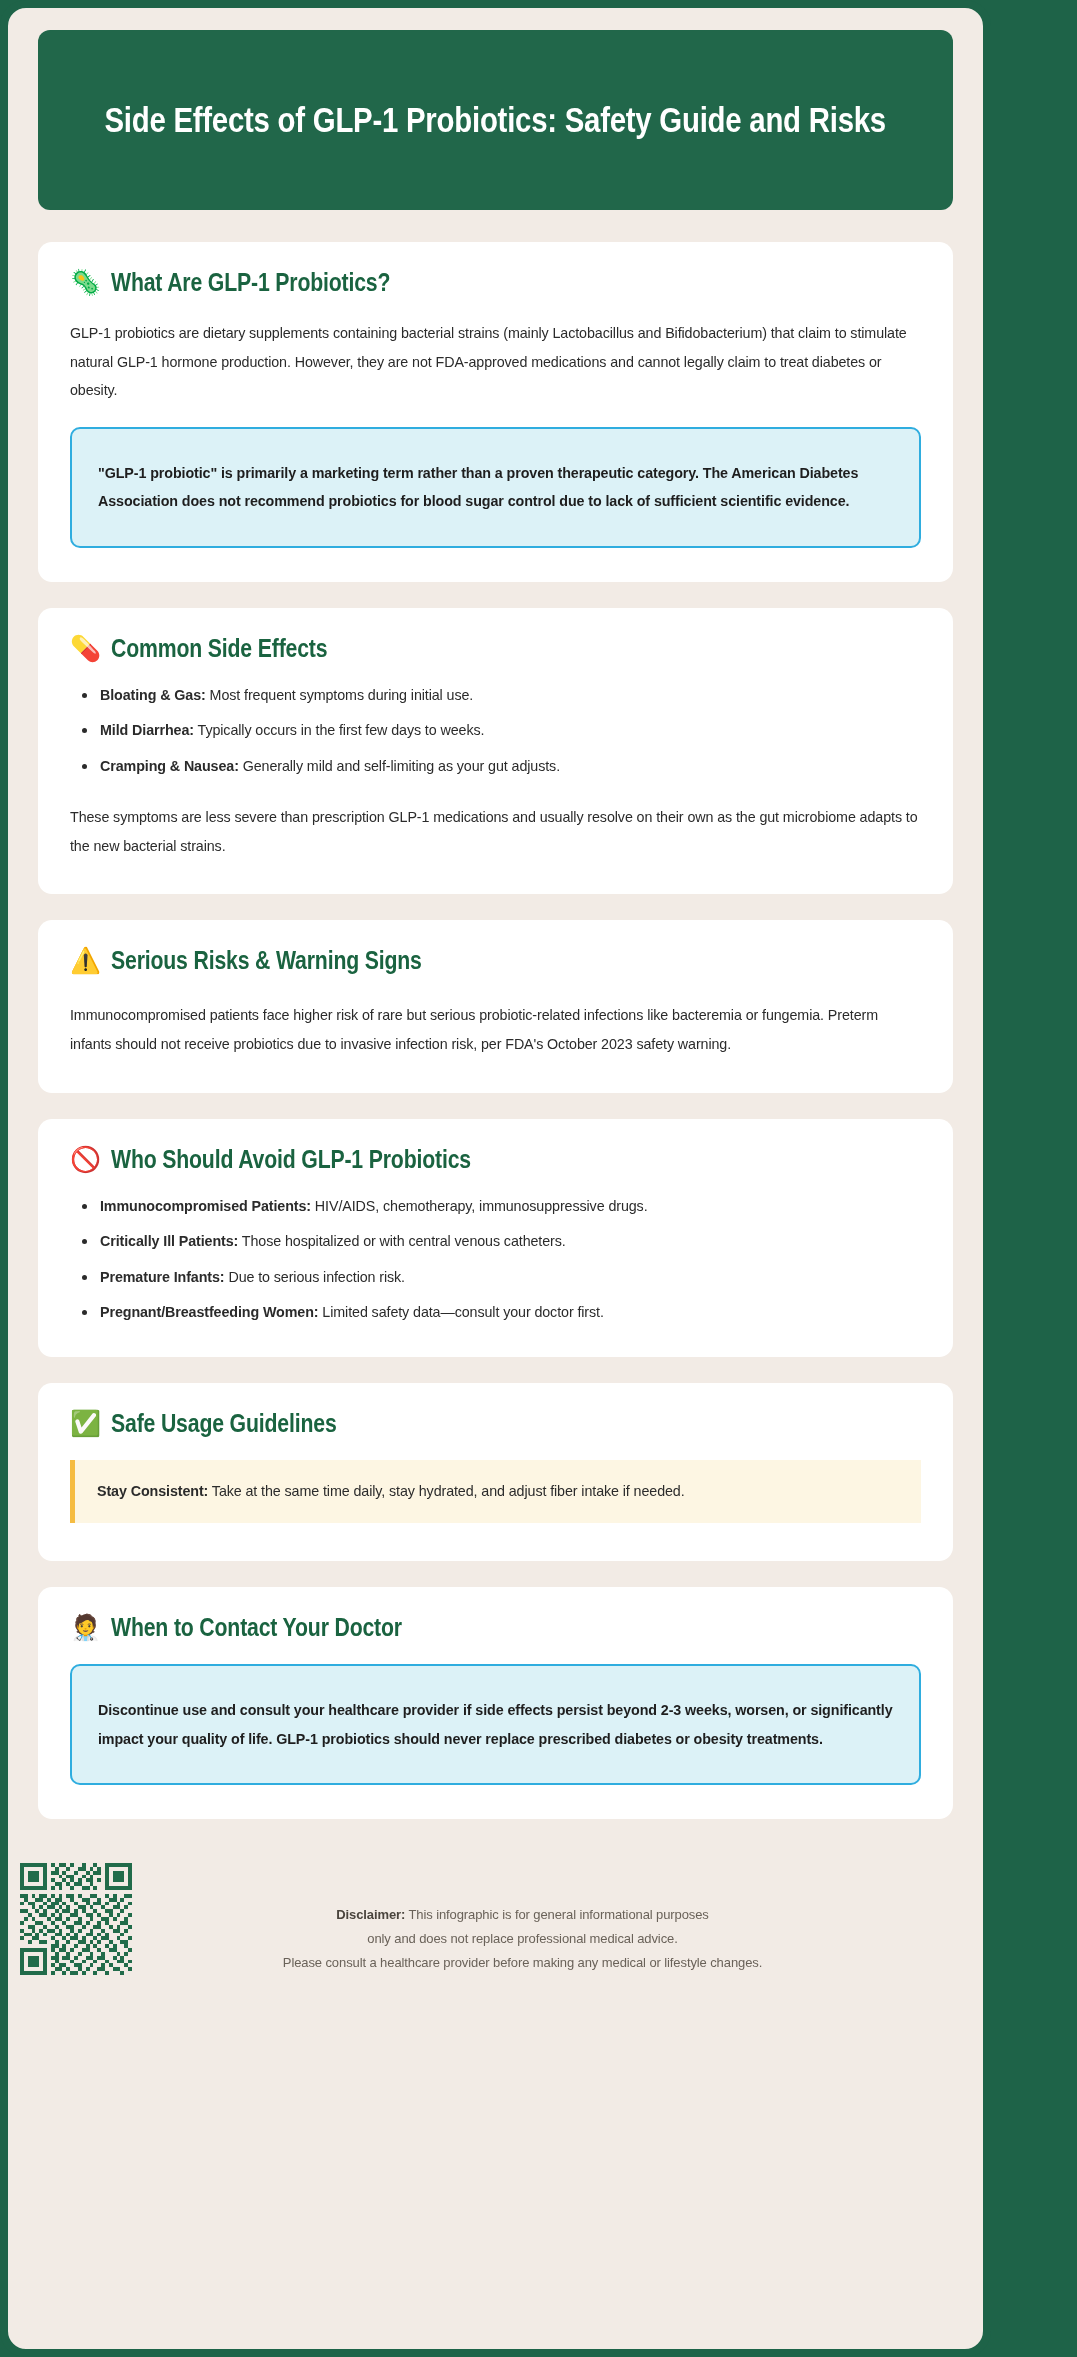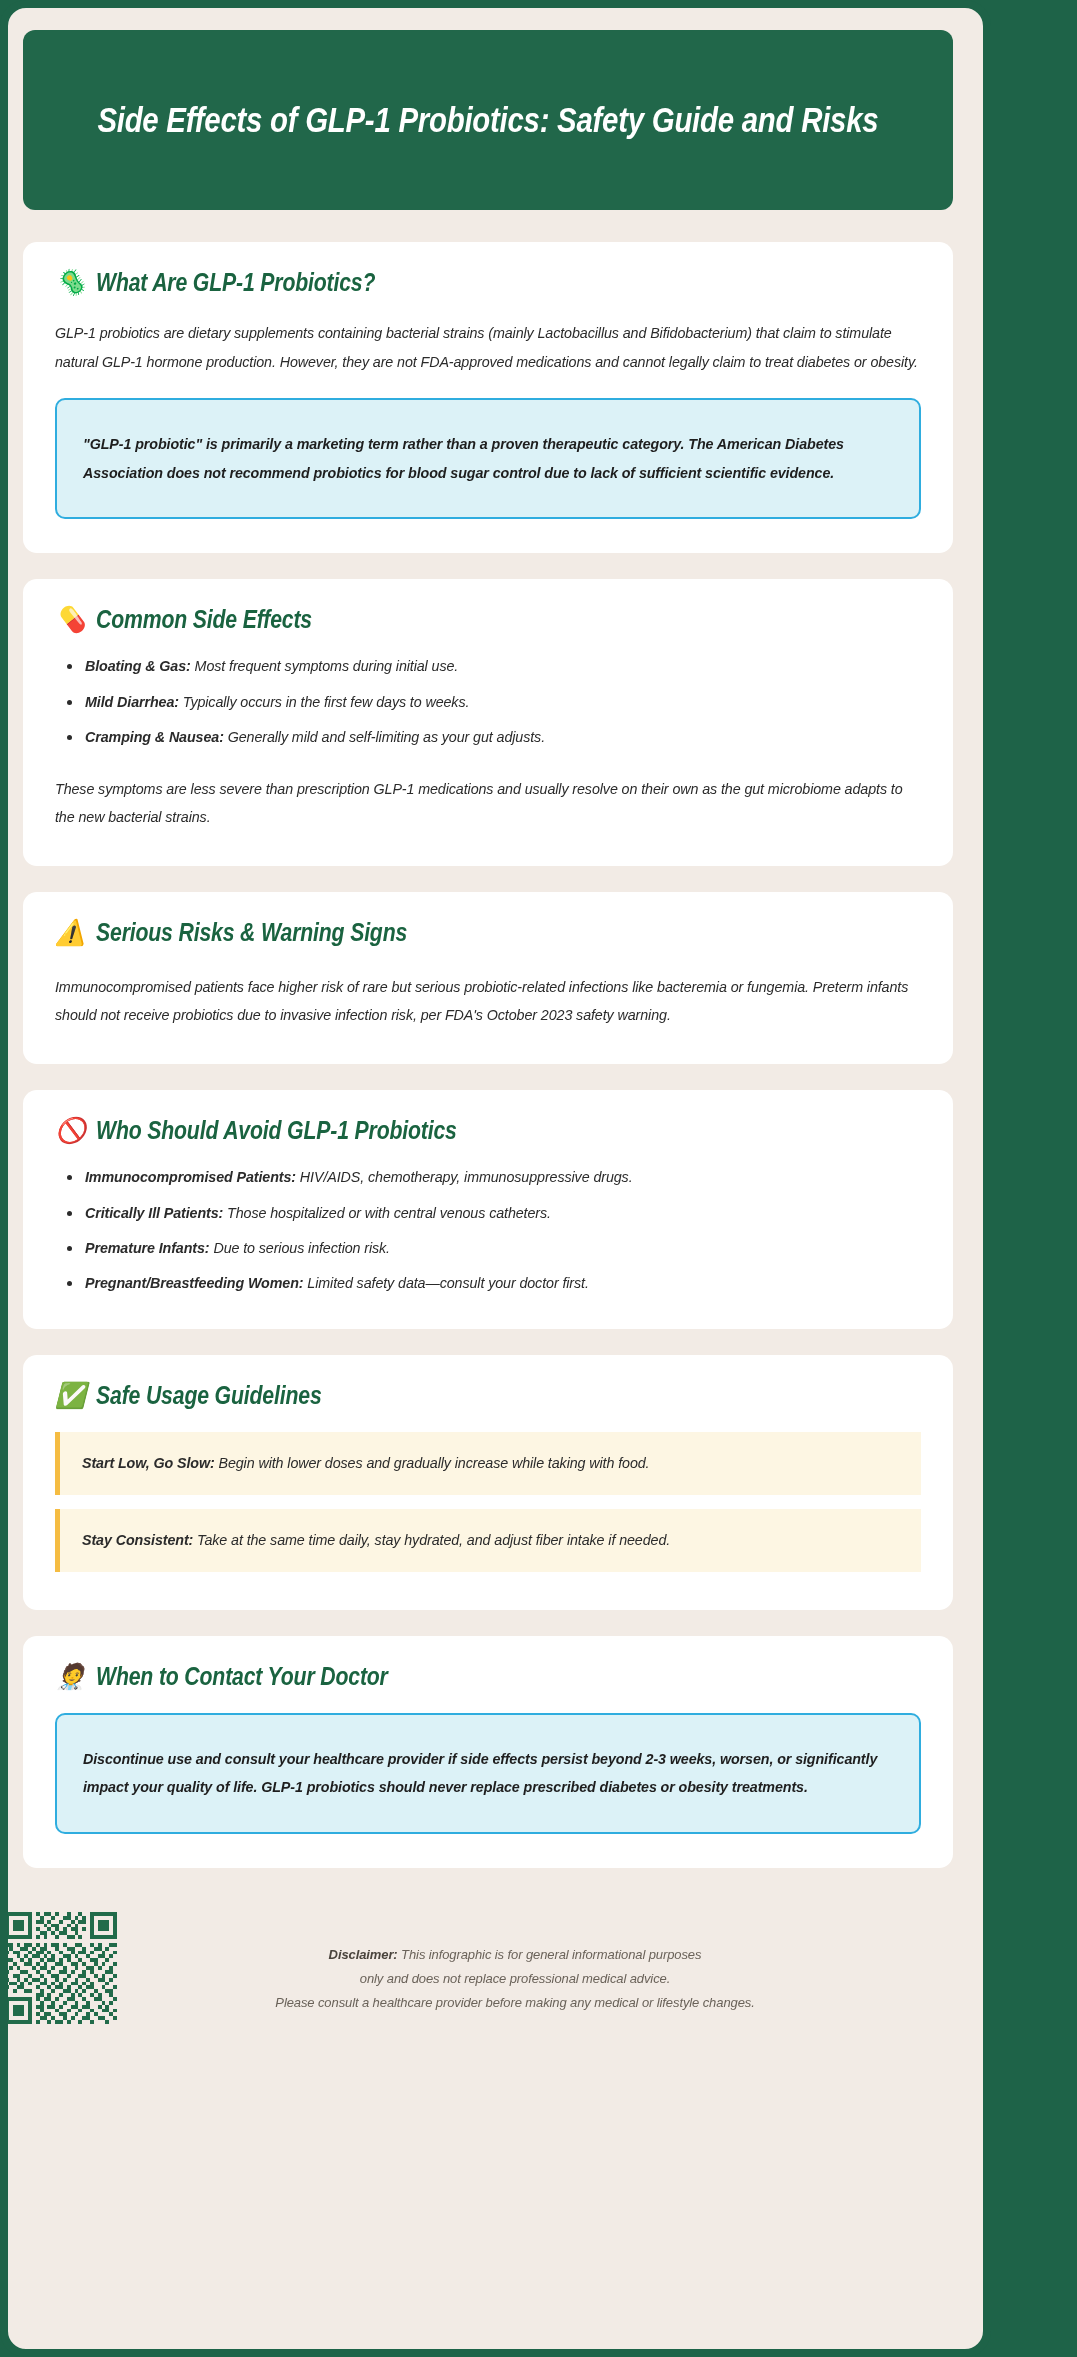--- a/index.html
+++ b/index.html
@@ -9,24 +9,23 @@
     background: #1E6348;
     font-family: "Liberation Sans", sans-serif;
   }
 
   .page {
     width: 991px;
     min-height: 2357px;
     background: #F2EBE5;
     border: 8px solid #1E6348;
     border-radius: 26px;
-    padding: 22px 30px 0 15px;
+    padding: 22px 30px 0 30px;
     position: relative;
     overflow: hidden;
-    font-style: italic;
   }
 
   
   .banner {
     background: #21674A;
     border-radius: 12px;
     min-height: 180px;
     display: flex;
     align-items: center;
     justify-content: center;
@@ -138,21 +137,21 @@
     color: #2B2B2B;
     font-size: 14.3px;
     line-height: 1.6;
     letter-spacing: -0.1px;
   }
   .guide:last-child { margin-bottom: 4px; }
 
   
   .footer {
     display: flex;
-    align-items: center;
+    align-items: flex-end;
     padding: 18px 0 26px 0;
     min-height: 130px;
     position: relative;
   }
   .qr {
     width: 112px;
     height: 112px;
     flex: 0 0 auto;
     margin-left: -18px;
   }
@@ -232,23 +231,20 @@
       <li>
         <span class="b-term">Pregnant/Breastfeeding Women:</span><span> Limited safety data—consult your doctor first.</span>
       </li>
     </ul>
   </div>
 
   <div class="card">
     <div class="sec-head">
       <span class="sec-icon">✅</span>
       <span class="sec-title">Safe Usage Guidelines</span>
-    </div>
-    <div class="guide">
-      <span class="b-term">Start Low, Go Slow:</span><span> Begin with lower doses and gradually increase while taking with food.</span>
     </div>
     <div class="guide">
       <span class="b-term">Stay Consistent:</span><span> Take at the same time daily, stay hydrated, and adjust fiber intake if needed.</span>
     </div>
   </div>
 
   <div class="card">
     <div class="sec-head">
       <span class="sec-icon">🧑‍⚕️</span>
       <span class="sec-title">When to Contact Your Doctor</span>

